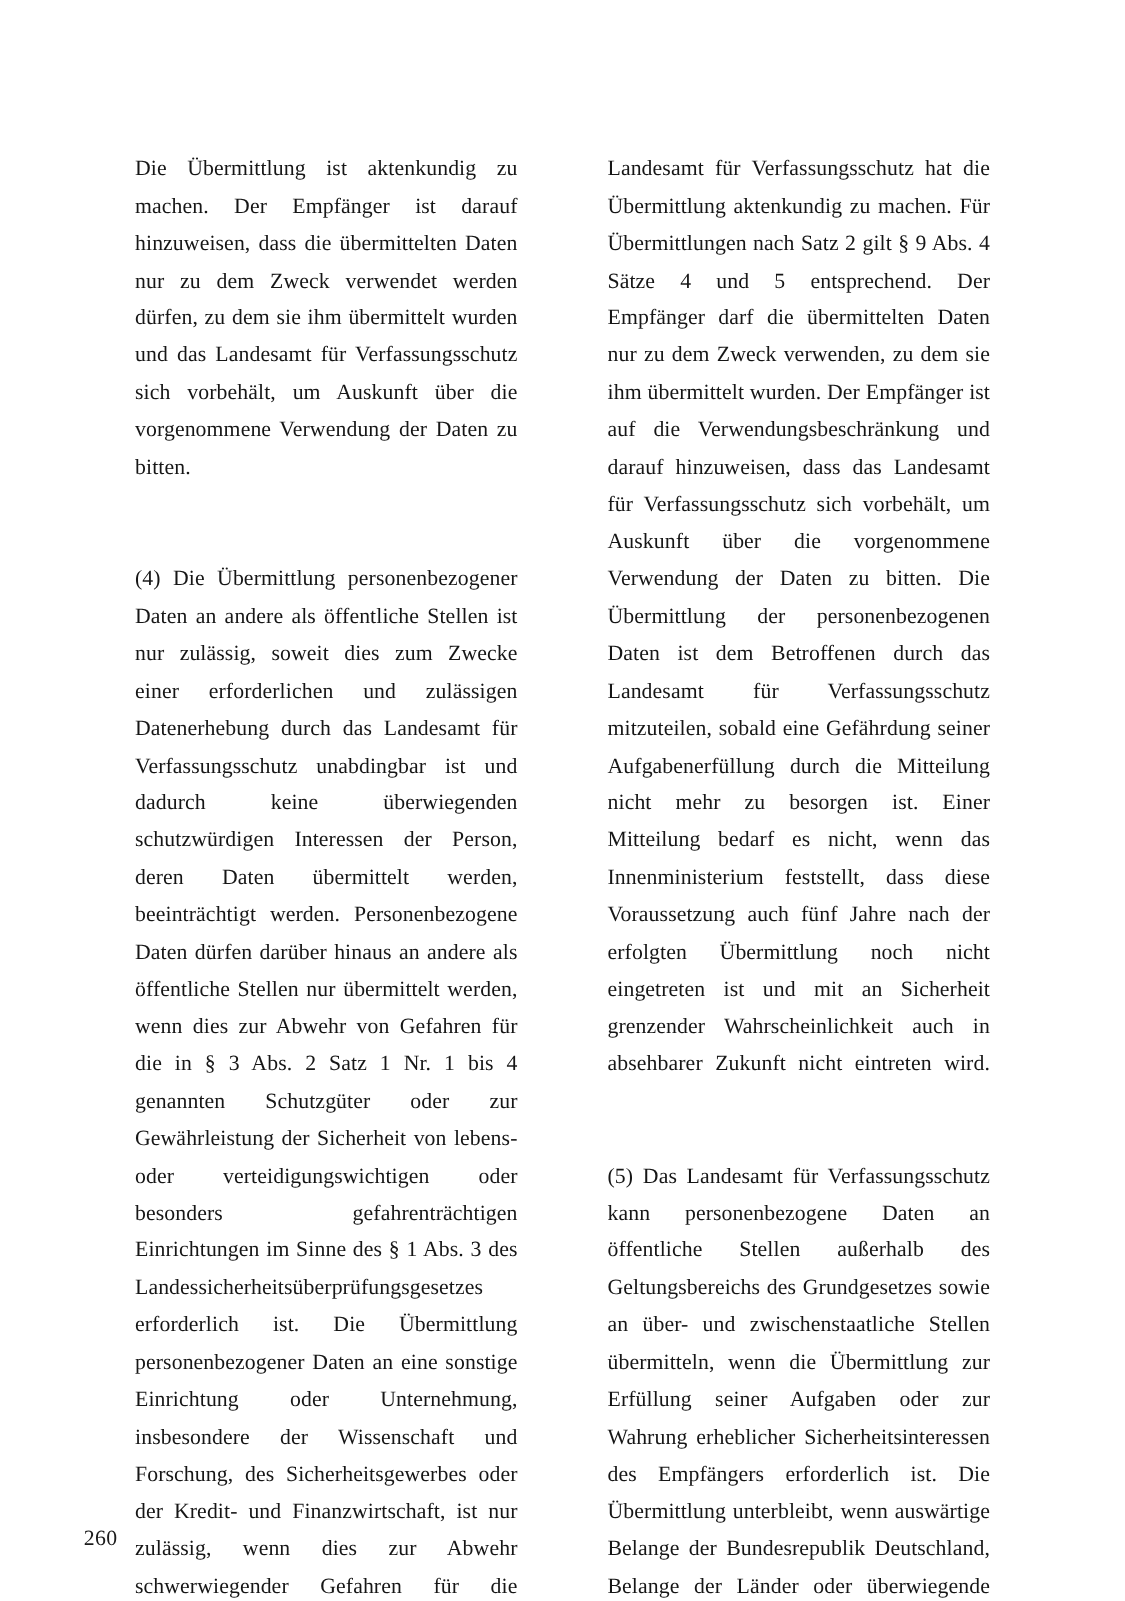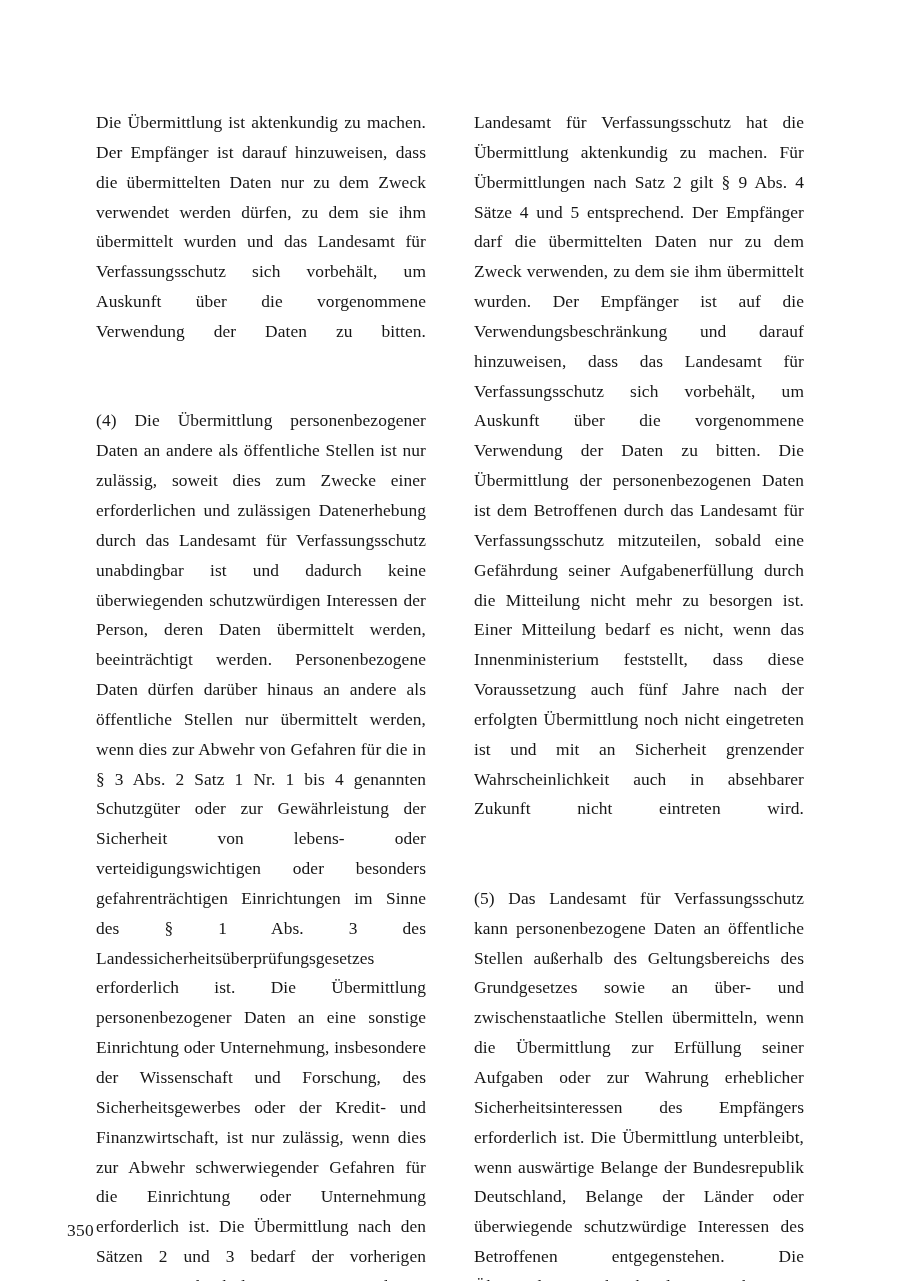--- a/index.html
+++ b/index.html
@@ -30,21 +30,21 @@
     display: flex;
     flex-direction: row;
     justify-content: space-between;
     align-items: flex-start;
   }
   .column {
     width: 330px;
     flex: 0 0 330px;
   }
   .para {
-    margin: 0;
+    margin: 12px;
     font-size: 17.4px;
     line-height: 29.85px;
     text-align: justify;
     text-justify: inter-word;
     hyphens: manual;
     -webkit-hyphens: manual;
     letter-spacing: 0.005em;
     word-spacing: 0.01em;
     text-rendering: optimizeLegibility;
   }
@@ -80,15 +80,15 @@
       <p class="para">(4) Die Übermittlung personenbezogener Daten an andere als öffentliche Stellen ist nur zulässig, soweit dies zum Zwecke einer erforderlichen und zulässigen Datenerhebung durch das Landesamt für Verfassungsschutz unabdingbar ist und dadurch keine überwiegenden schutzwürdigen Interessen der Person, deren Daten übermittelt werden, beeinträchtigt werden. Personenbezogene Daten dürfen darüber hinaus an andere als öffentliche Stellen nur übermittelt werden, wenn dies zur Abwehr von Gefahren für die in § 3 Abs. 2 Satz 1 Nr. 1 bis 4 genannten Schutzgüter oder zur Gewährleistung der Sicherheit von lebens- oder verteidigungswichtigen oder besonders gefahrenträchtigen Einrichtungen im Sinne des § 1 Abs. 3 des Landessicherheitsüberprüfungsgesetzes erforderlich ist. Die Übermittlung personenbezogener Daten an eine sonstige Einrichtung oder Unternehmung, insbesondere der Wissenschaft und Forschung, des Sicherheitsgewerbes oder der Kredit- und Finanzwirtschaft, ist nur zulässig, wenn dies zur Abwehr schwerwiegender Gefahren für die Einrichtung oder Unternehmung erforderlich ist. Die Übermittlung nach den Sätzen 2 und 3 bedarf der vorherigen Zustimmung durch den Innenminister oder im Verhinderungsfall durch seinen Vertreter. Das</p>
     </div>
 
     <div class="column">
       <p class="para">Landesamt für Verfassungsschutz hat die Übermittlung aktenkundig zu machen. Für Übermittlungen nach Satz 2 gilt § 9 Abs. 4 Sätze 4 und 5 entsprechend. Der Empfänger darf die übermittelten Daten nur zu dem Zweck verwenden, zu dem sie ihm übermittelt wurden. Der Empfänger ist auf die Verwendungsbeschränkung und darauf hinzuweisen, dass das Landesamt für Verfassungsschutz sich vorbehält, um Auskunft über die vorgenommene Verwendung der Daten zu bitten. Die Übermittlung der personenbezogenen Daten ist dem Betroffenen durch das Landesamt für Verfassungsschutz mitzuteilen, sobald eine Gefährdung seiner Aufgabenerfüllung durch die Mitteilung nicht mehr zu besorgen ist. Einer Mitteilung bedarf es nicht, wenn das Innenministerium feststellt, dass diese Voraussetzung auch fünf Jahre nach der erfolgten Übermittlung noch nicht eingetreten ist und mit an Sicherheit grenzender Wahrscheinlichkeit auch in absehbarer Zukunft nicht eintreten wird.</p>
       <p class="para">(5) Das Landesamt für Verfassungsschutz kann personenbezogene Daten an öffentliche Stellen außerhalb des Geltungsbereichs des Grundgesetzes sowie an über- und zwischenstaatliche Stellen übermitteln, wenn die Übermittlung zur Erfüllung seiner Aufgaben oder zur Wahrung erheblicher Sicherheitsinteressen des Empfängers erforderlich ist. Die Übermittlung unterbleibt, wenn auswärtige Belange der Bundesrepublik Deutschland, Belange der Länder oder überwiegende schutzwürdige Interessen des Betroffenen entgegenstehen. Die Übermittlung ist aktenkundig zu machen. Der Empfänger ist darauf hinzuweisen, dass</p>
     </div>
 
   </div>
 
-  <div class="folio">350</div>
+  <div class="folio">260</div>
 
 </div>
 
 </body></html>

